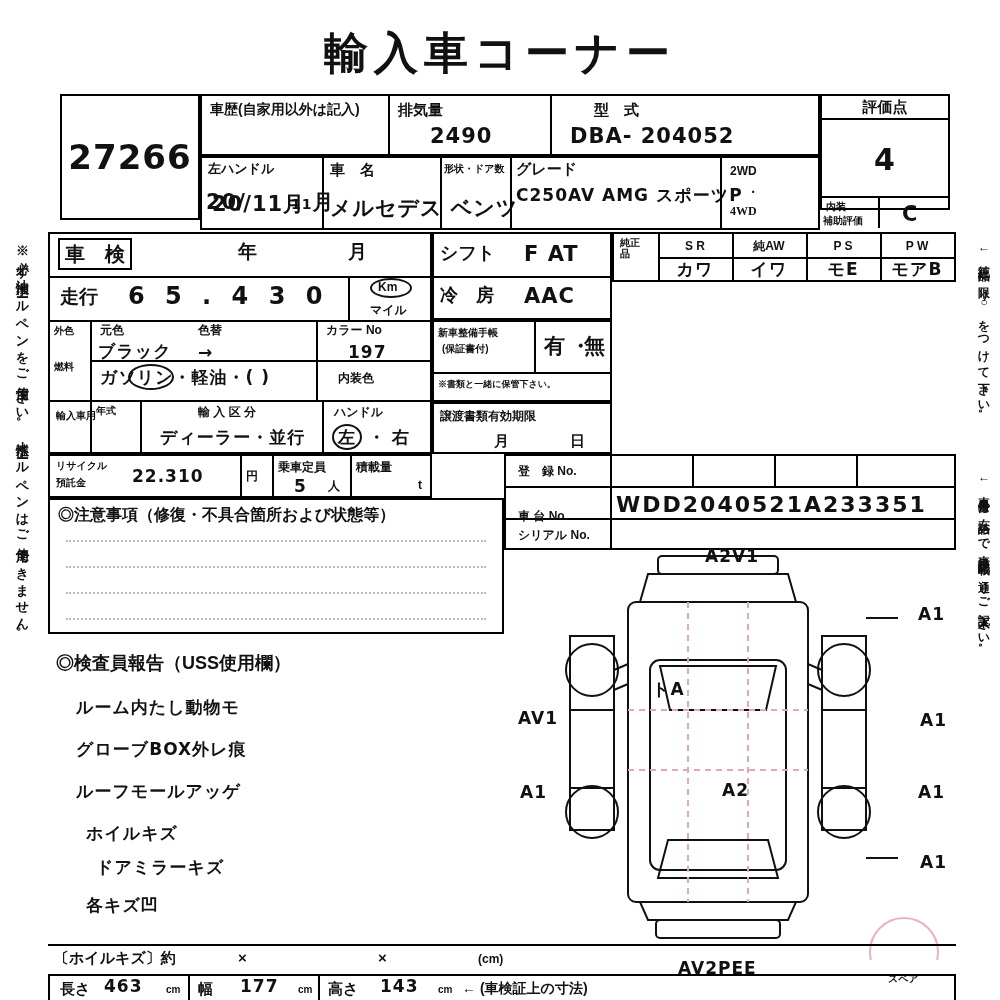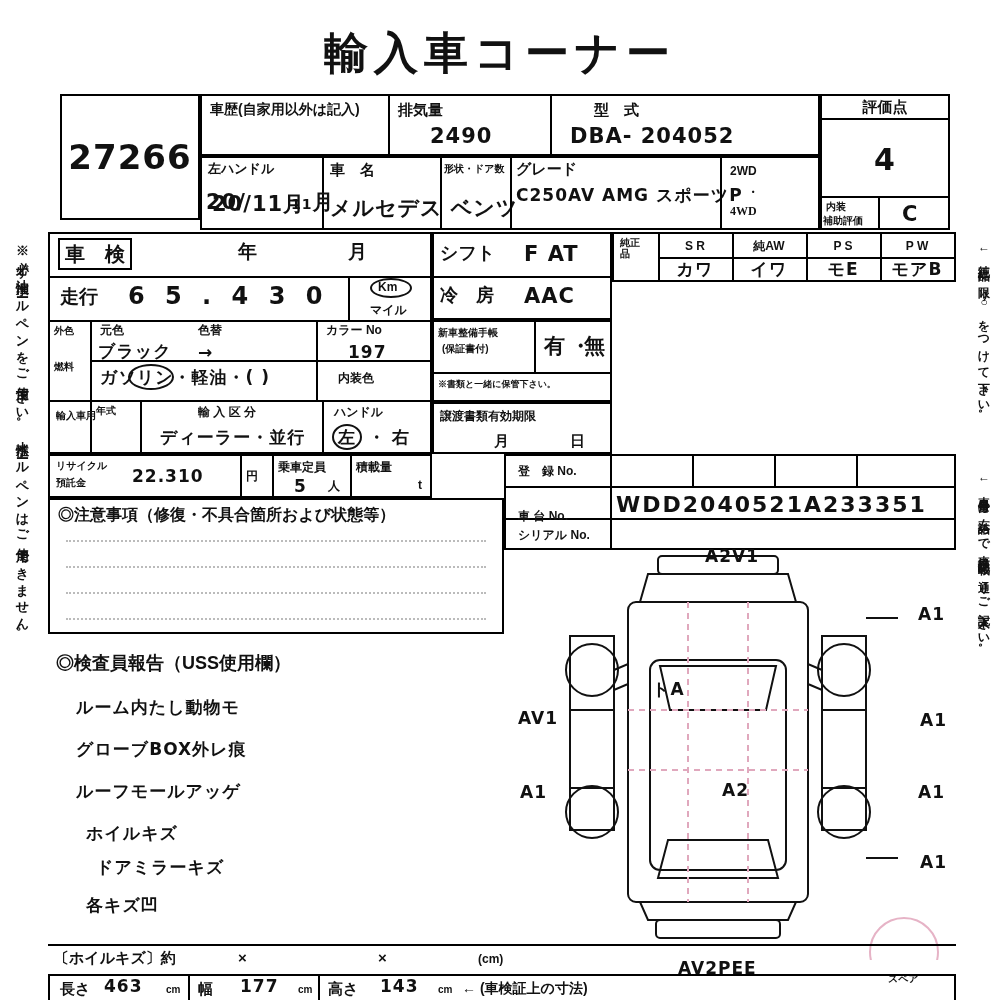--- a/index.html
+++ b/index.html
@@ -103,21 +103,21 @@
     <div class="abs lbl" style="left:314px; top:3px;">グレード</div>
     <div class="abs hand hw-sm" style="left:314px; top:26px;">C250AV AMG スポーツP</div>
     <div class="abs" style="left:518px; top:0; width:2px; height:70px; background:#000;"></div>
     <div class="abs sm" style="left:528px; top:6px;">2WD</div>
     <div class="abs sm" style="left:545px; top:26px;">・</div>
     <div class="abs sm" style="left:528px; top:46px;font-family:Liberation Serif, serif;">4WD</div>
   </div>
 
   <div class="abs hand hw-md" style="left:206px; top:188px;">20/<span style="font-size:14px;padding-left:45px;">11</span>月</div>
 
-  <div class="bx" style="left:820px; top:94px; width:130px; height:136px;">
+  <div class="bx" style="left:820px; top:94px; width:130px; height:116px;">
     <div class="abs" style="left:0; top:0; width:126px; height:24px; border-bottom:2px solid #000;">
       <div class="lbl ctr" style="height:22px;">評価点</div>
     </div>
     <div class="abs hand" style="left:0; top:26px; width:126px; height:74px; font-size:30px; display:flex; align-items:center; justify-content:center;">4</div>
     <div class="abs" style="left:0; top:100px; width:126px; height:32px; border-top:2px solid #000;">
       <div class="abs xs" style="left:4px; top:2px;">内装</div>
       <div class="abs xs" style="left:1px; top:16px;">補助評価</div>
       <div class="abs" style="left:56px; top:0; width:2px; height:30px; background:#000;"></div>
       <div class="abs hand hw-md" style="left:80px; top:4px;">C</div>
     </div>

